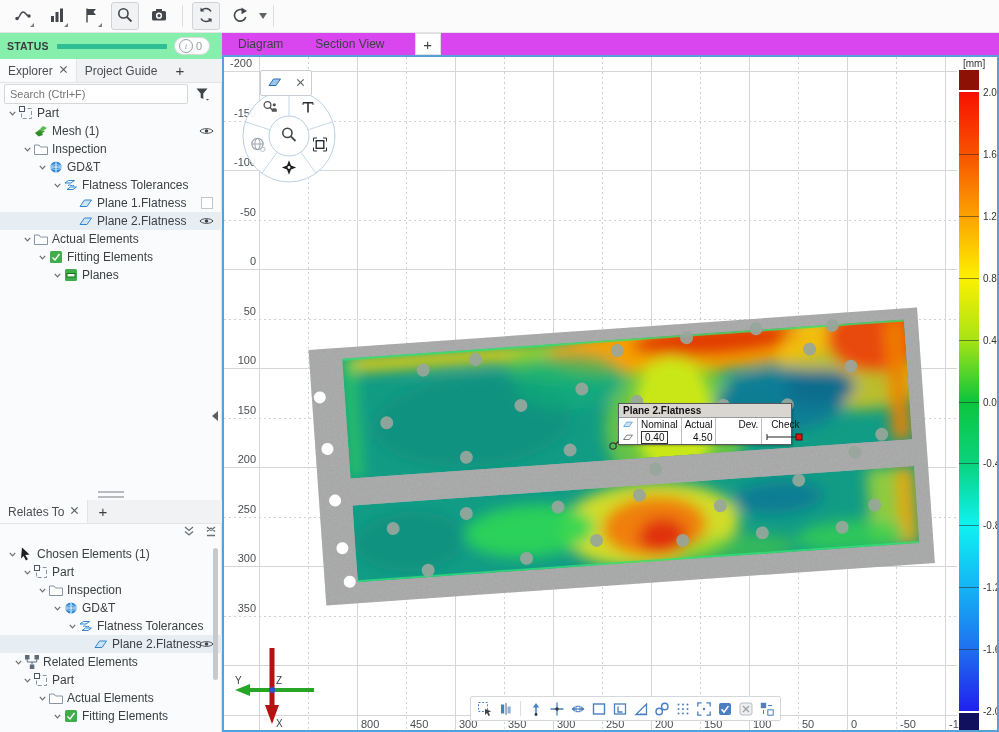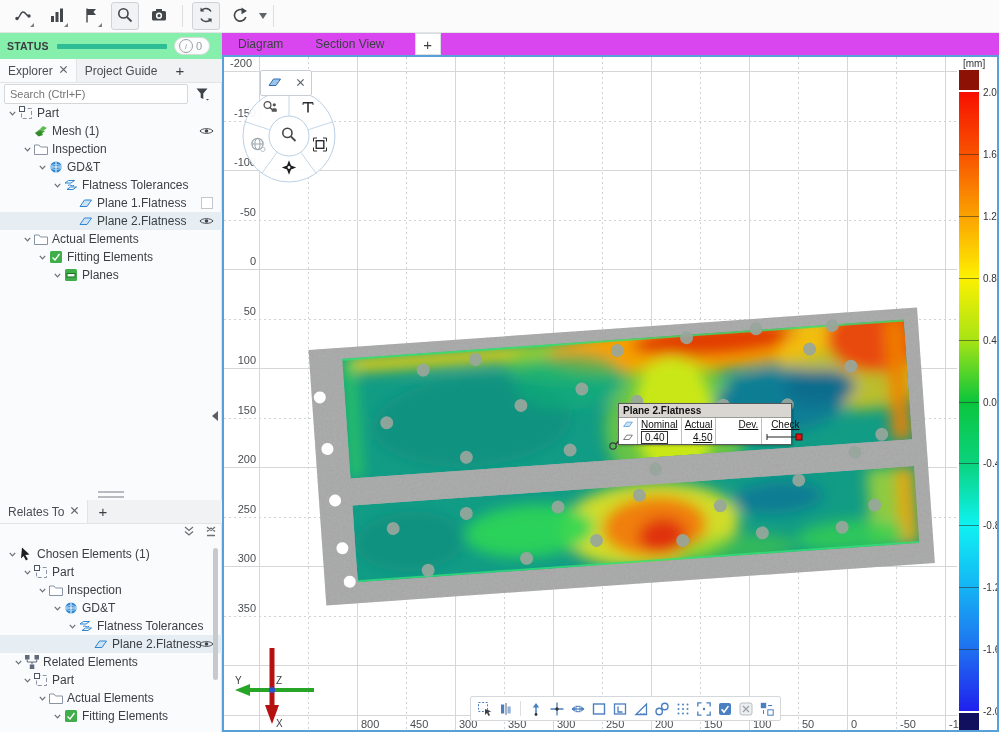--- a/index.html
+++ b/index.html
@@ -63,21 +63,21 @@
   .solidh{background:#d4d6d8;}
   .dotth{background:repeating-linear-gradient(to right,#cfd2d4 0 2px,transparent 2px 5px);}
   .solidv{background:#d4d6d8;}
   .dottv{background:repeating-linear-gradient(to bottom,#cfd2d4 0 2px,transparent 2px 5px);}
   #heat{position:absolute;left:0;top:0;}
   #leaderlayer{position:absolute;left:0;top:0;pointer-events:none;}
   
   #tooltip{position:absolute;left:394px;top:346px;width:172px;background:#fff;border:1px solid #58595b;
            font-size:10px;color:#111;box-shadow:1px 1px 2px rgba(0,0,0,.25);}
   #tooltip .tt-title{background:#d9d6d1;border-bottom:1px solid #9b9b9b;font-weight:bold;padding:1px 4px;}
-  #tooltip table{border-collapse:collapse;width:100%;text-decoration:underline;}
+  #tooltip table{border-collapse:collapse;width:100%;}
   #tooltip td,#tooltip th{border-left:1px solid #bfbfbf;padding:0 3px;height:13px;font-weight:normal;text-align:center;}
   #tooltip td:first-child,#tooltip th:first-child{border-left:none;}
   #tooltip .num{text-align:right;}
   #tooltip .nominal-box{display:inline-block;border:1px solid #333;padding:0 3px;line-height:11px;}
   
   #colorbar{position:absolute;left:735px;top:0;width:38px;height:677px;}
   #cb-unit{position:absolute;left:4px;top:1px;font-size:10px;color:#333;}
   #cb-top{position:absolute;left:0;top:13px;width:20px;height:20px;}
   #cb-grad{position:absolute;left:0;top:35px;width:20px;height:619px;}
   #cb-bottom{position:absolute;left:0;top:656px;width:20px;height:20px;}

